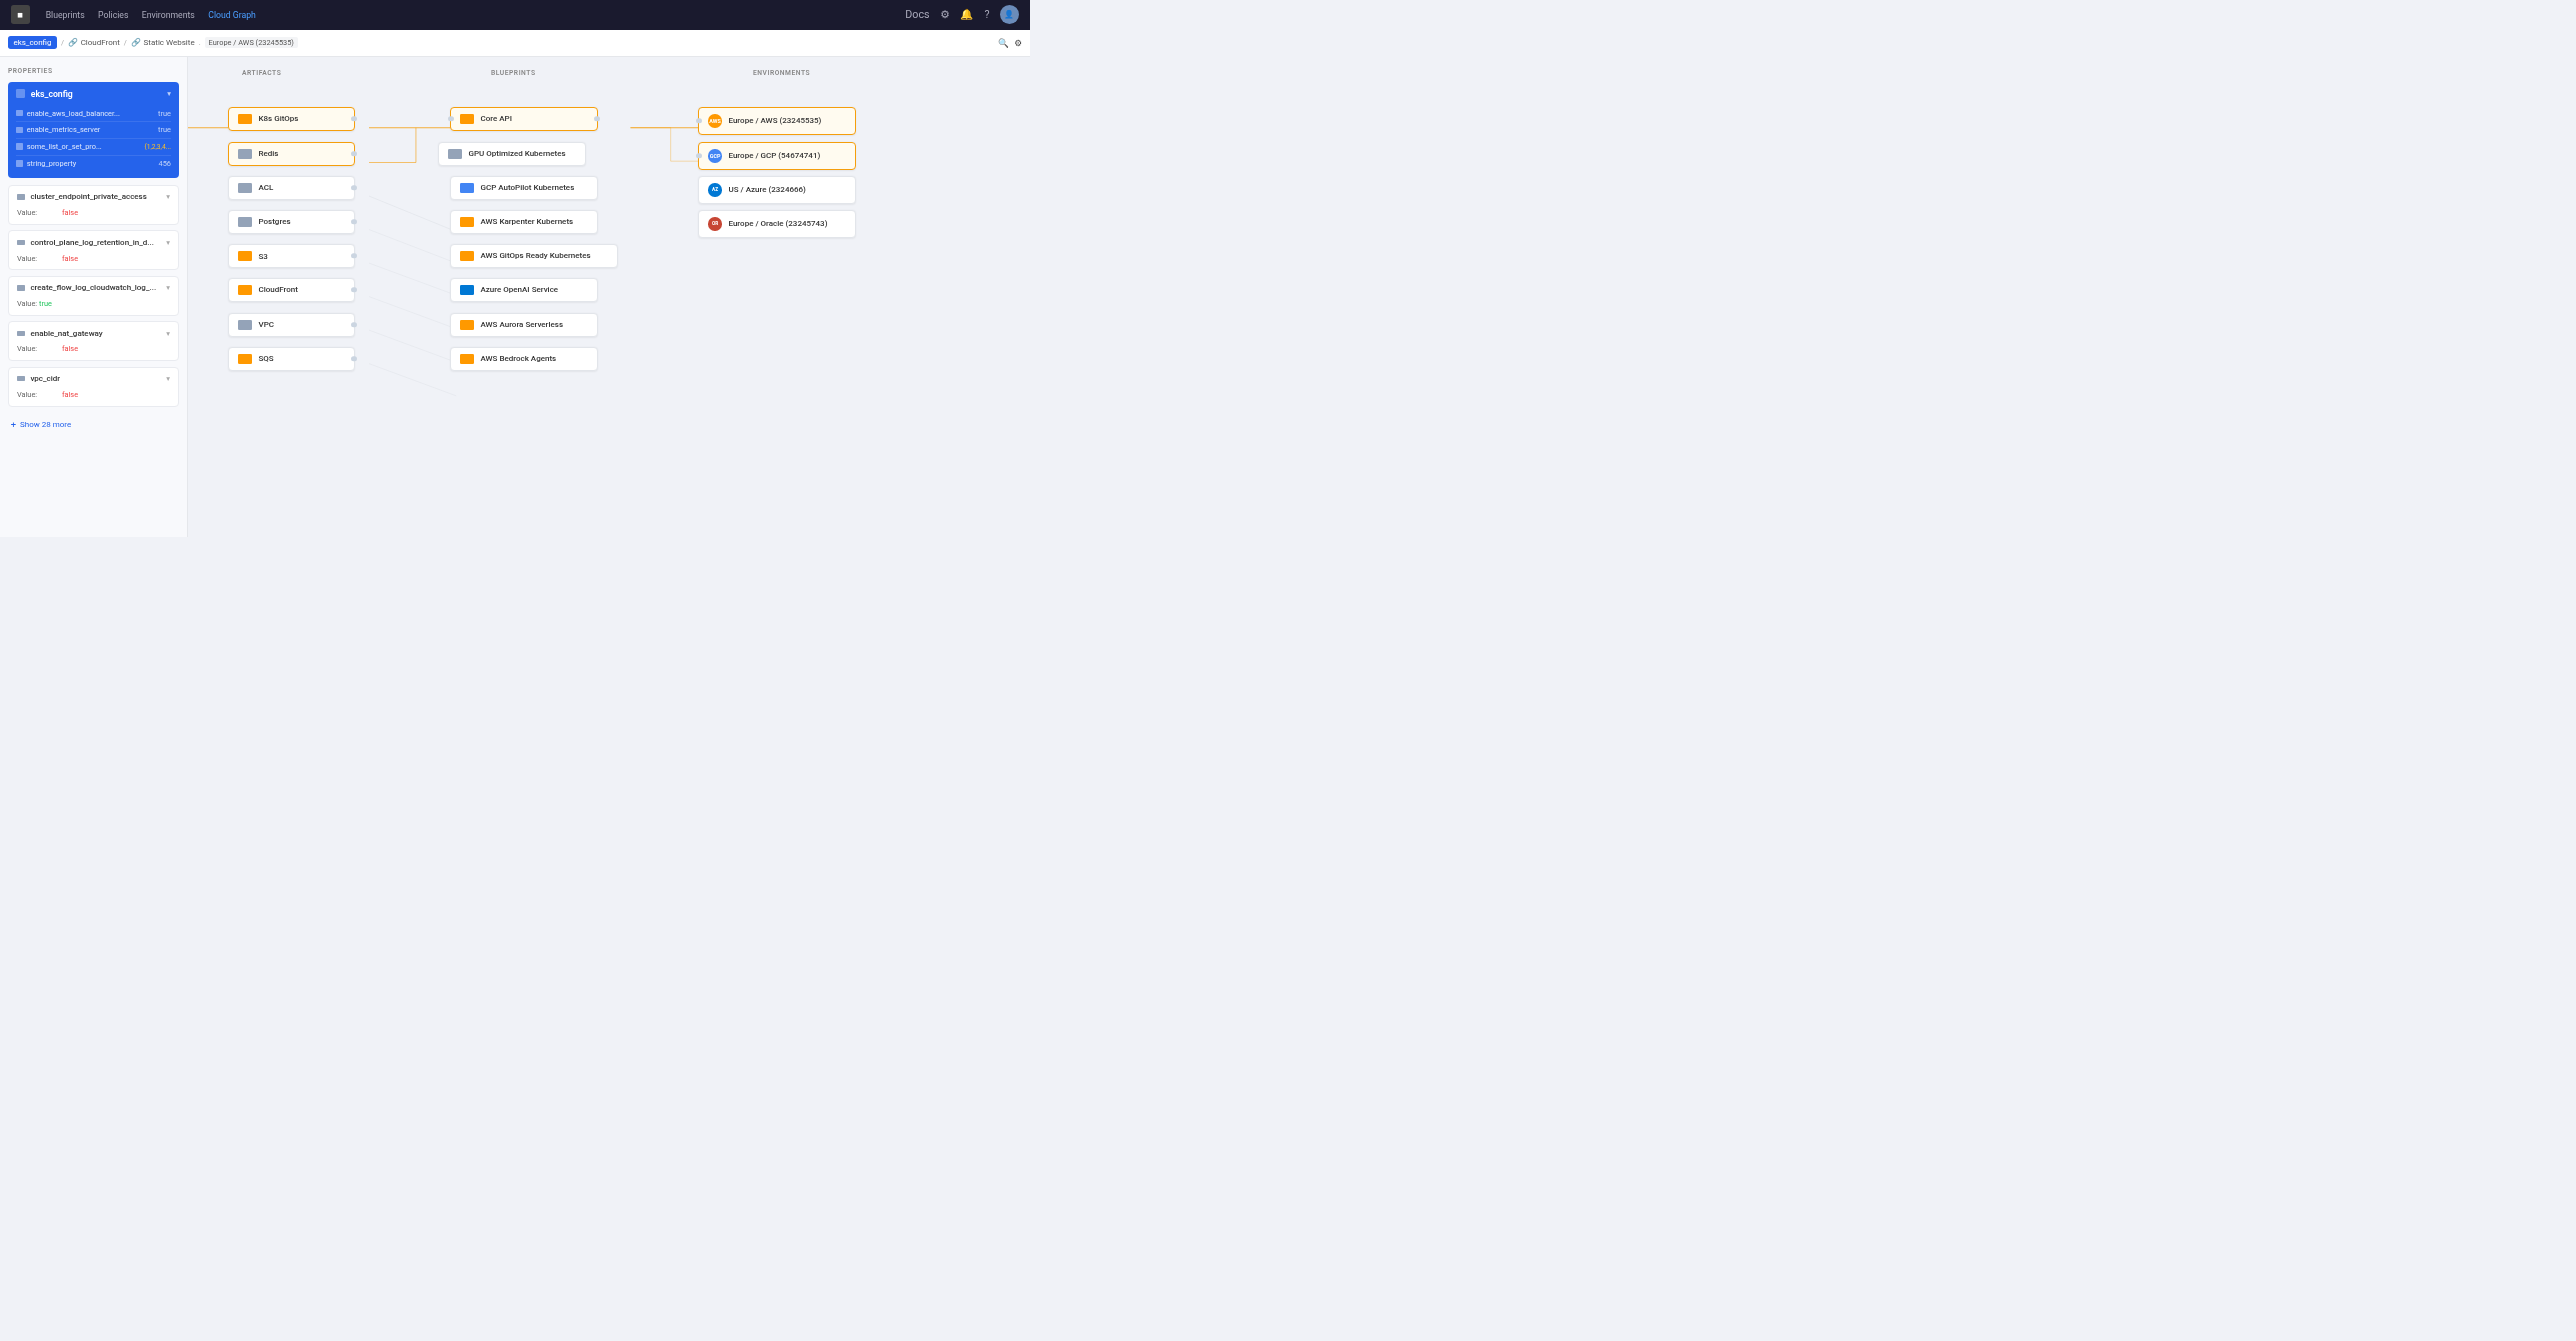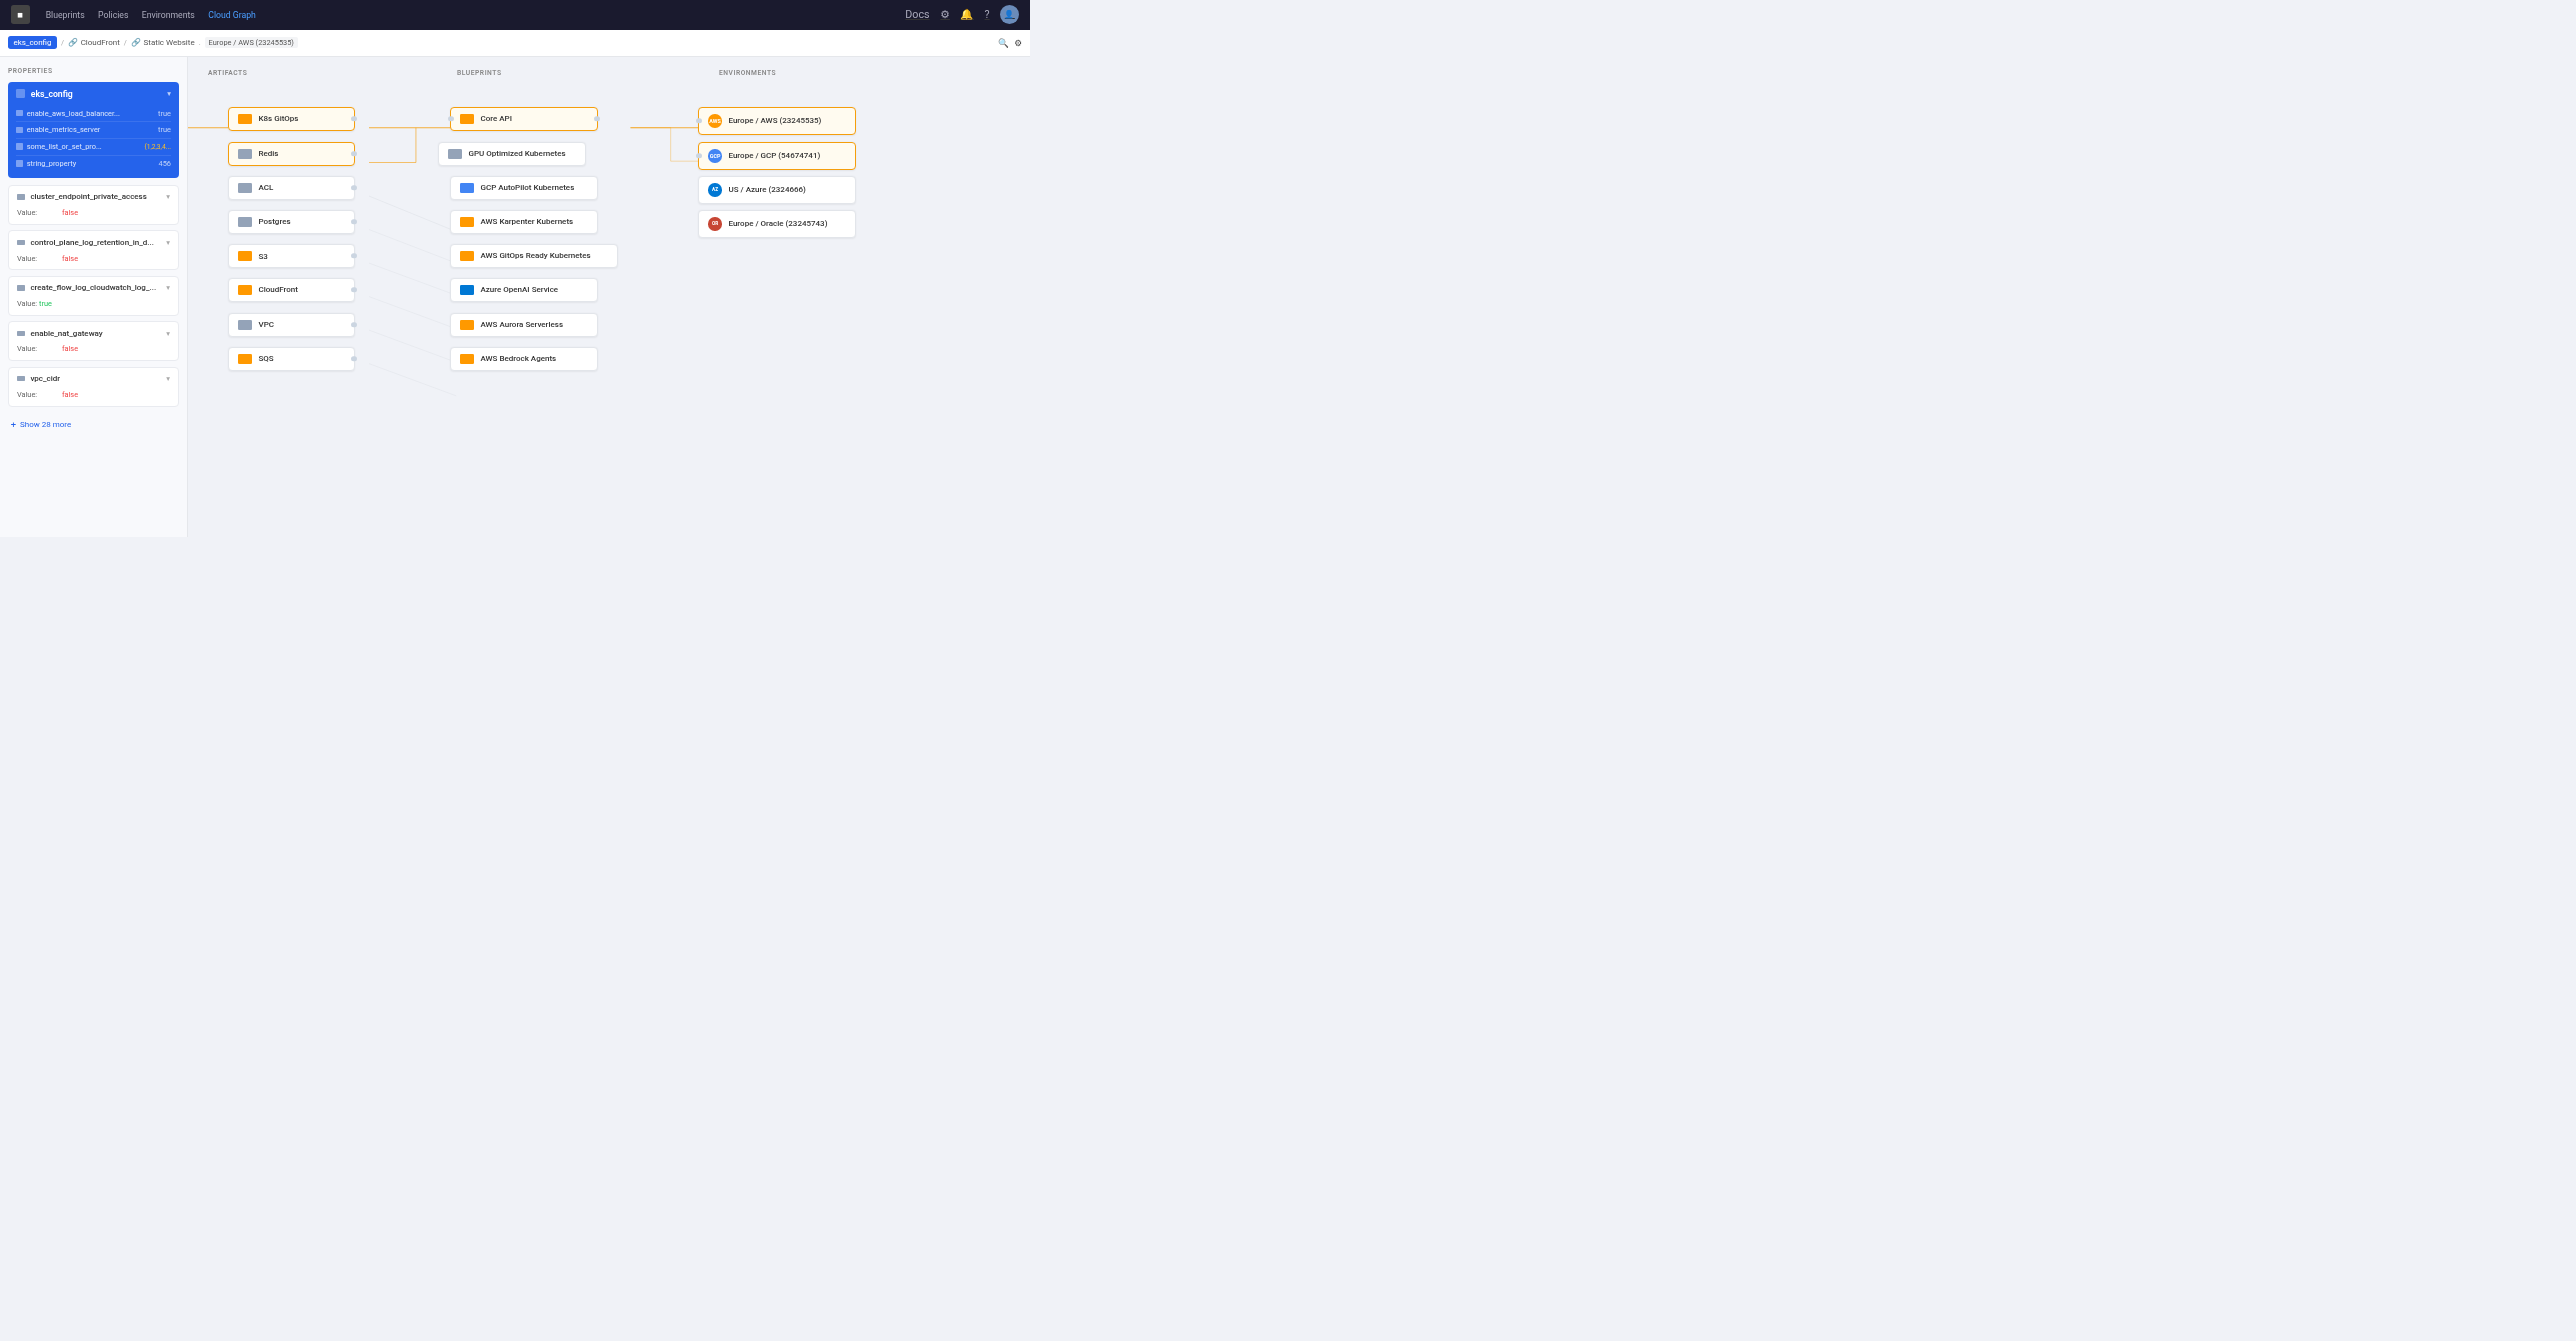--- a/index.html
+++ b/index.html
@@ -34,21 +34,21 @@
     }
     .topnav-link {
       color: #aab;
       font-size: 8.7px;
       cursor: pointer;
       text-decoration: none;
     }
     .topnav-link.active { color: #4a9eff; }
     .topnav-right {
       margin-left: auto;
-      display: flex; align-items: center; gap: 10.7px; text-decoration: underline;
+      display: flex; align-items: center; gap: 10.7px;
     }
     .topnav-right-icon {
       color: #aab; font-size: 10.7px; cursor: pointer;
     }
     .avatar {
       width: 19px; height: 19px;
       background: #6b8cba;
       border-radius: 50%;
       display: flex; align-items: center; justify-content: center;
       color: white; font-size: 8px;
@@ -430,21 +430,21 @@
 
     <div class="show-more">
       <span class="show-more-icon">+</span>
       <span>Show 28 more</span>
     </div>
   </div>
 
   <div class="graph-area">
 
     <div style="display:flex; padding: 10.7px 20px 0; position:absolute; top:0; left:0; right:0; z-index:10;">
-      <div style="width:148px; ">
+      <div style="width:148px; margin-left:34px;">
         <span class="col-header">ARTIFACTS</span>
       </div>
       <div style="width:168px; margin-left:101px;">
         <span class="col-header">BLUEPRINTS</span>
       </div>
       <div style="width:201px; margin-left:94px;">
         <span class="col-header">ENVIRONMENTS</span>
       </div>
     </div>
 

